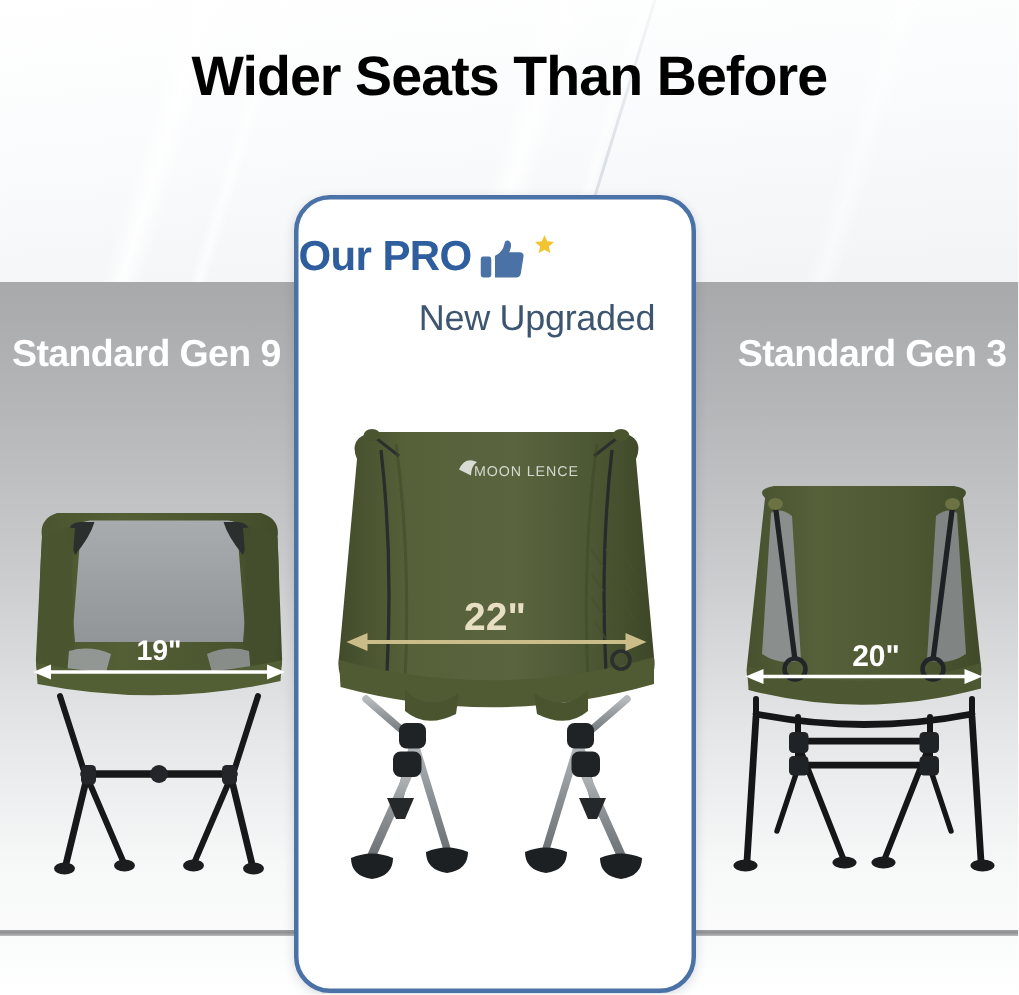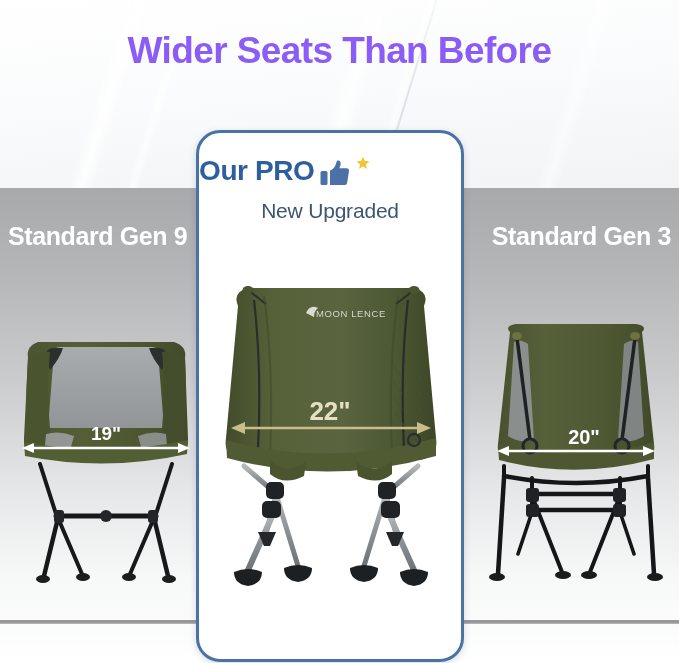--- a/index.html
+++ b/index.html
@@ -42,21 +42,21 @@
   }
   .bg-bottom{
     position:absolute;left:0;top:624px;width:679px;height:39px;
     background:linear-gradient(180deg,#fafbfb 0%,#ffffff 100%);
   }
 
   
   .title{
     position:absolute;left:0;top:30px;width:679px;text-align:center;
     font-size:37px;font-weight:bold;letter-spacing:-0.6px;
-    color:#8b5cf6;
+    color:#000000;
     font-family:"Liberation Sans", sans-serif;
     text-shadow:0 1px 0 rgba(255,255,255,.6);
   }
 
   
   .side-label{
     position:absolute;font-size:25px;font-weight:bold;color:#ffffff;
     letter-spacing:-0.4px;white-space:nowrap;
   }
   .label-left{left:8px;top:222px;}
@@ -73,21 +73,21 @@
     display:flex;align-items:center;justify-content:flex-start;gap:6px;
   }
   .pro-title{
     font-size:28px;font-weight:bold;color:#2f5e9e;letter-spacing:-0.4px;
   }
   .thumb-wrap{position:relative;width:34px;height:32px;display:inline-block;}
   .thumb-wrap svg{position:absolute;left:0;top:4px;}
   .star-wrap{position:absolute;right:-2px;top:-3px;}
   .pro-sub{
     position:absolute;left:0;top:66px;width:100%;text-align:center;
-    font-size:21px;color:#3d5570;letter-spacing:-0.2px;
+    font-size:24px;color:#3d5570;letter-spacing:-0.2px;padding-left:28px;
   }
 
   
   .chair{position:absolute;}
   .chair-left{left:16px;top:330px;width:180px;height:260px;}
   .chair-right{left:484px;top:318px;width:184px;height:272px;}
   .chair-center{left:218px;top:270px;width:226px;height:325px;}
 
   .dim-label{
     font-weight:bold;font-family:"Liberation Sans", sans-serif;

